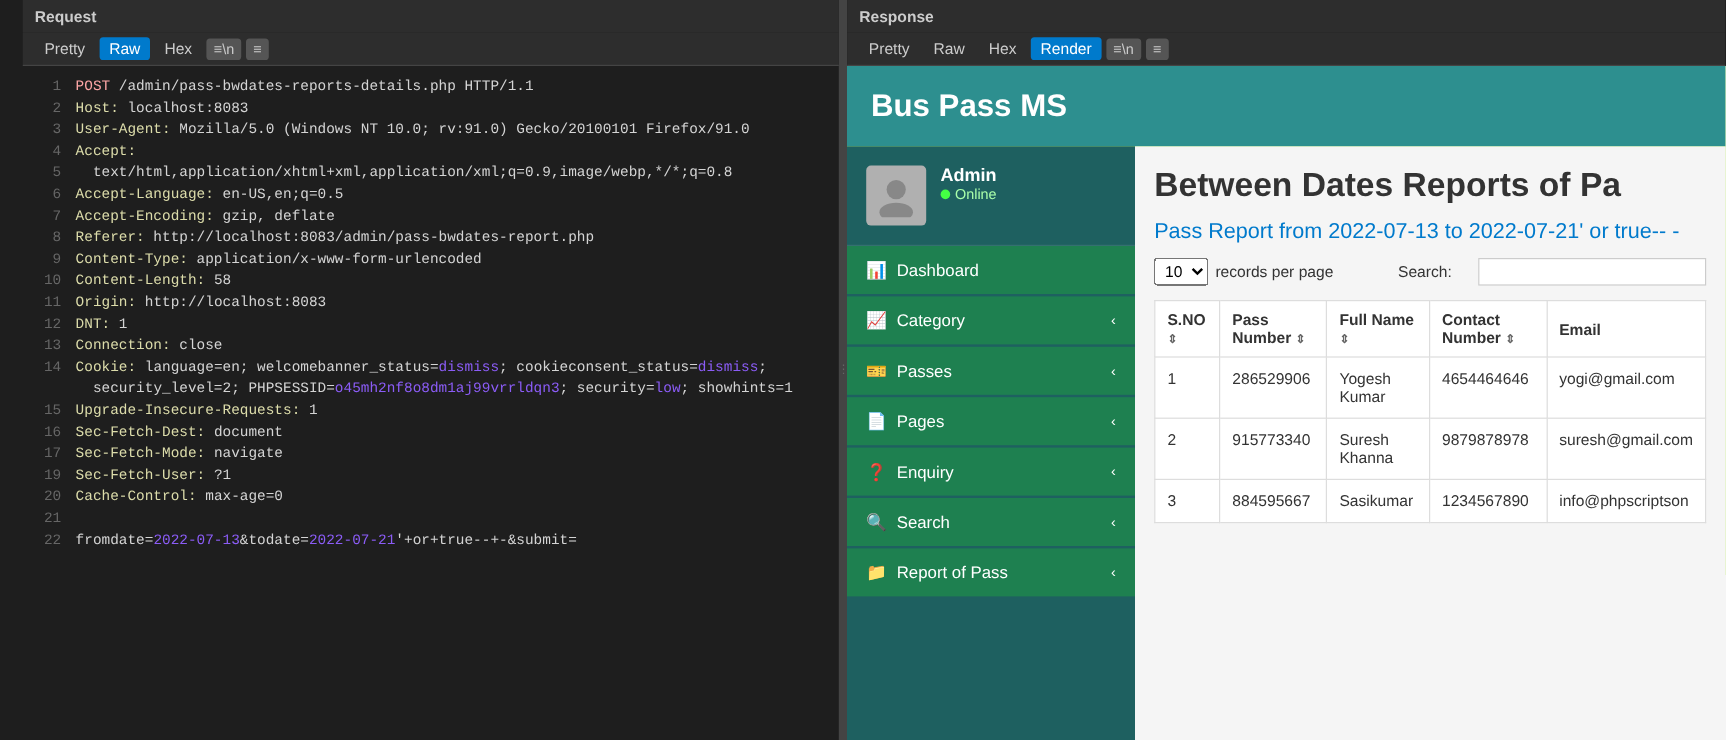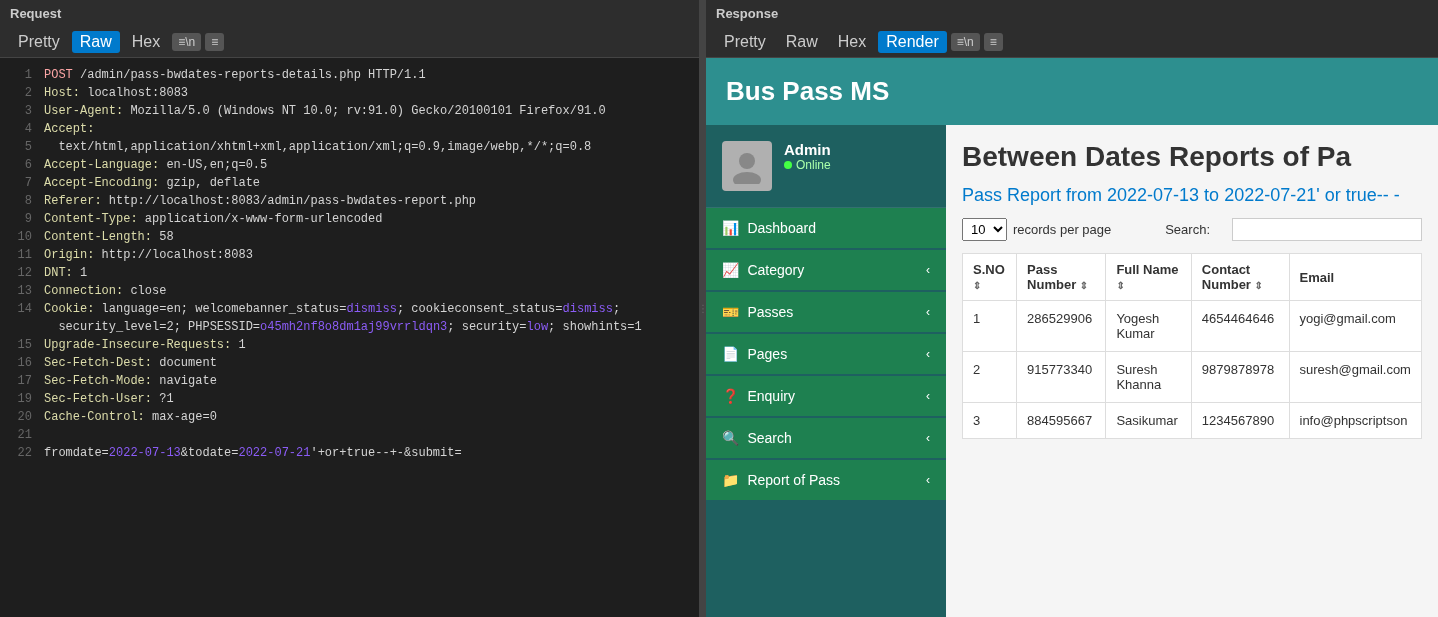--- a/index.html
+++ b/index.html
@@ -5,20 +5,21 @@
     * { margin: 0; padding: 0; box-sizing: border-box; }
     body { font-family: 'Courier New', monospace; background: #1e1e1e; display: flex; width: 1438px; height: 617px; overflow: hidden; }
 
     
     .left-panel {
       width: 700px;
       background: #1e1e1e;
       display: flex;
       flex-direction: column;
       border-right: 1px solid #444;
+      padding-left: 19px;
     }
     .panel-header {
       background: #2d2d2d;
       padding: 6px 10px;
       color: #ccc;
       font-family: Arial, sans-serif;
       font-size: 13px;
       font-weight: bold;
       display: flex;
       align-items: center;
@@ -27,21 +28,21 @@
     .panel-toolbar {
       background: #2d2d2d;
       padding: 4px 10px;
       display: flex;
       align-items: center;
       gap: 4px;
       border-bottom: 1px solid #444;
     }
     .toolbar-btn {
       font-family: Arial, sans-serif;
-      font-size: 16px;
+      font-size: 13px;
       padding: 2px 8px;
       border: none;
       border-radius: 3px;
       cursor: pointer;
       color: #ccc;
       background: transparent;
     }
     .toolbar-btn.active {
       background: #007acc;
       color: white;

